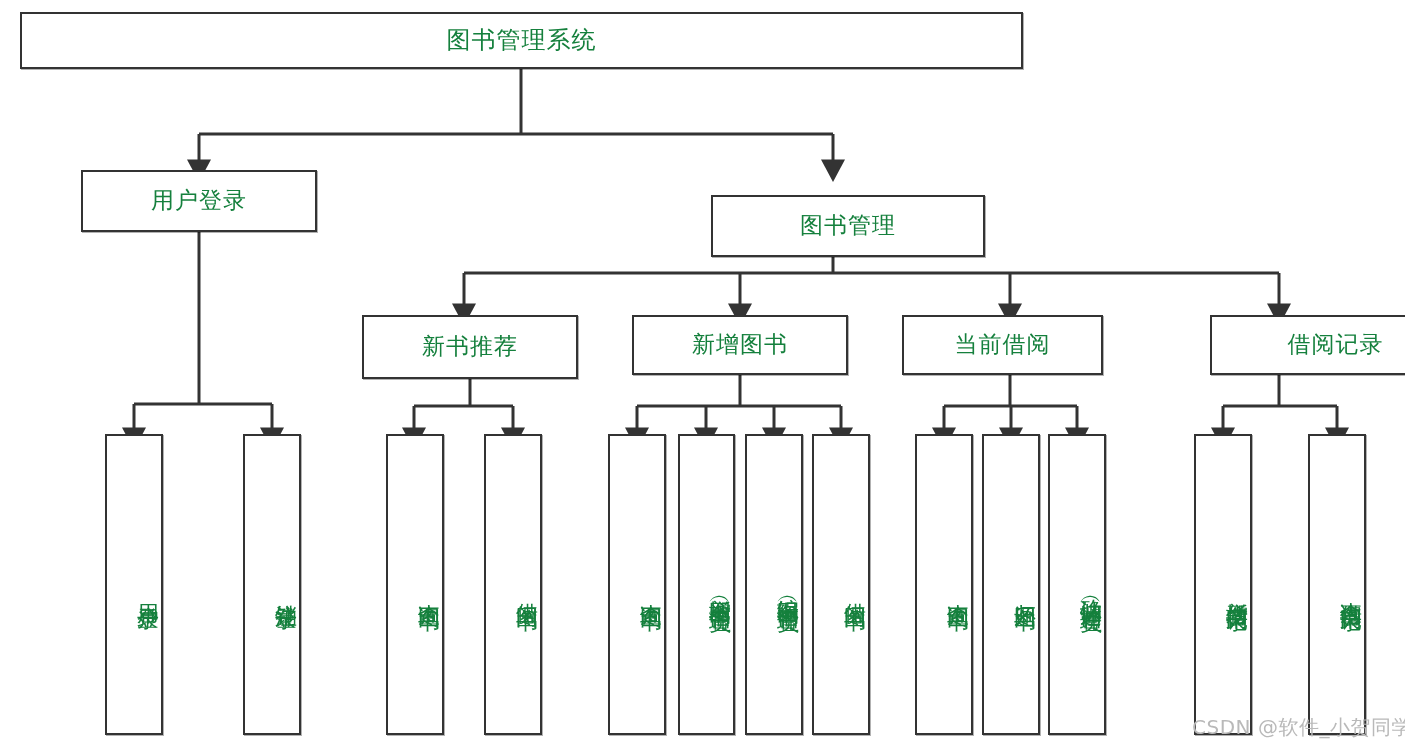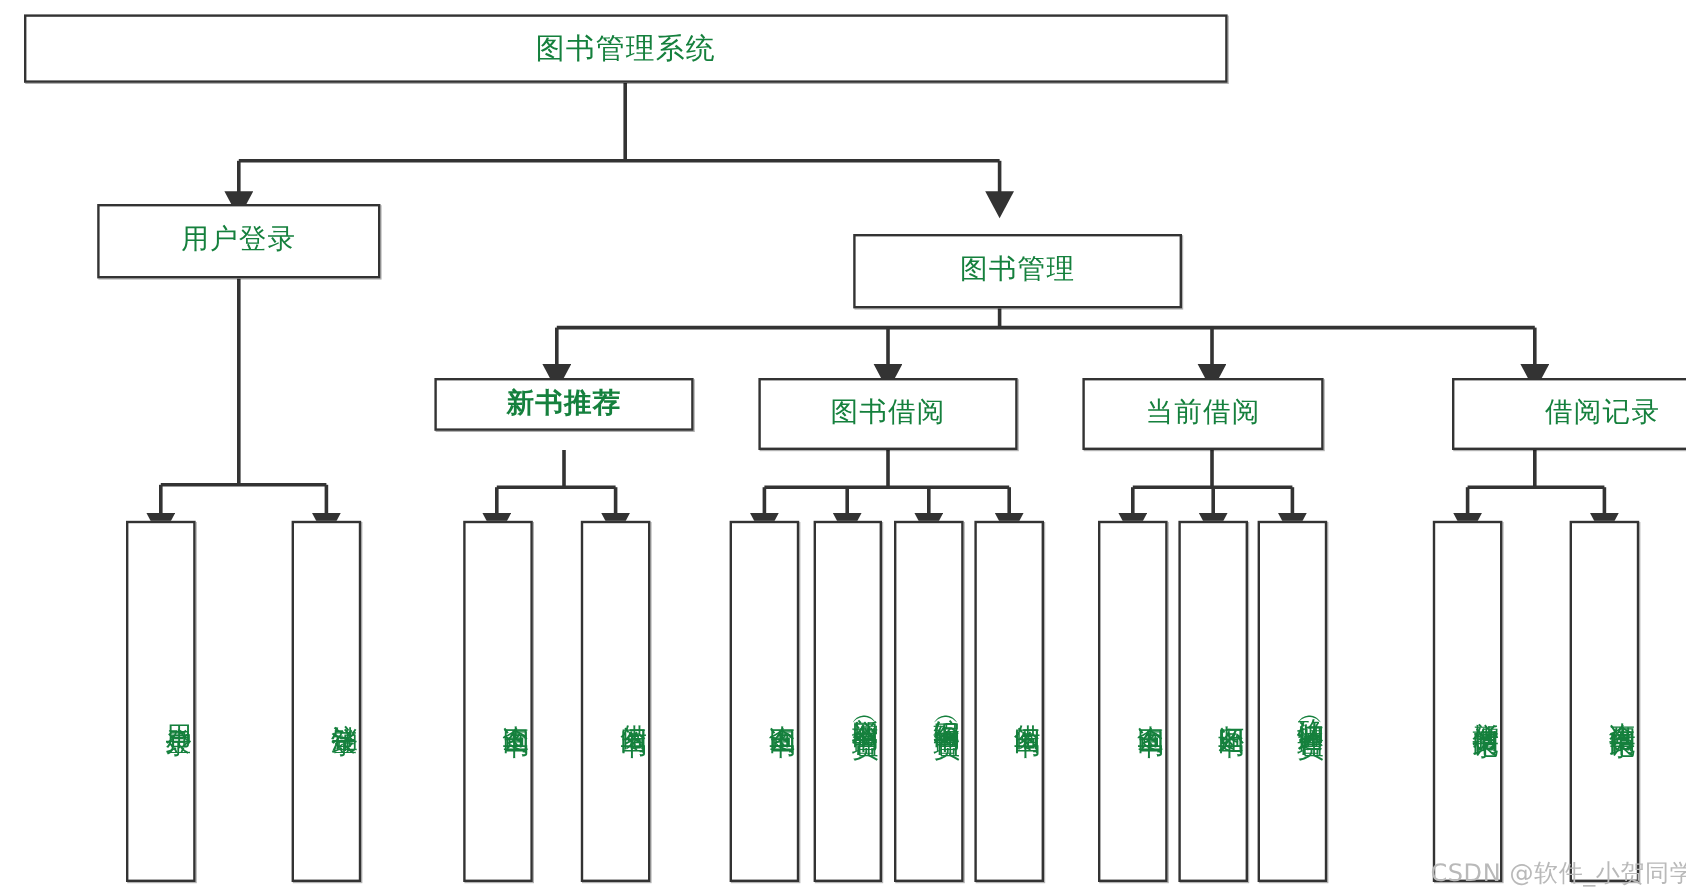--- a/index.html
+++ b/index.html
@@ -125,23 +125,23 @@
       <path d="M1337,406 L1337,434" marker-end="url(#arrowhead)"></path>
     </g>
   </svg>
 
   <div class="node h-node root-node" style="left:20px; top:12px; width:1003px; height:57px;">图书管理系统</div>
 
   <div class="node h-node" style="left:81px; top:170px; width:236px; height:62px;">用户登录</div>
 
   <div class="node h-node" style="left:711px; top:170px; width:274px; height:62px;margin-top:25px;">图书管理</div>
 
-  <div class="node h-node" style="left:362px; top:315px; width:216px; height:44px;font-weight:bold;">新书推荐</div>
+  <div class="node h-node" style="left:362px; top:315px; width:216px; height:64px;">新书推荐</div>
 
-  <div class="node h-node" style="left:632px; top:315px; width:216px; height:60px;">图书借阅</div>
+  <div class="node h-node" style="left:632px; top:315px; width:216px; height:60px;">新增图书</div>
 
   <div class="node h-node" style="left:902px; top:315px; width:201px; height:60px;">当前借阅</div>
 
   <div class="node h-node" style="left:1172px; top:315px; width:251px; height:60px;margin-left:38px;">借阅记录</div>
 
   <div class="node v-node" style="left:105px; top:434px; width:58px; height:301px;">
     <span class="v-label">用户登录</span>
   </div>
   <div class="node v-node" style="left:243px; top:434px; width:58px; height:301px;">
     <span class="v-label">注销登录</span>

